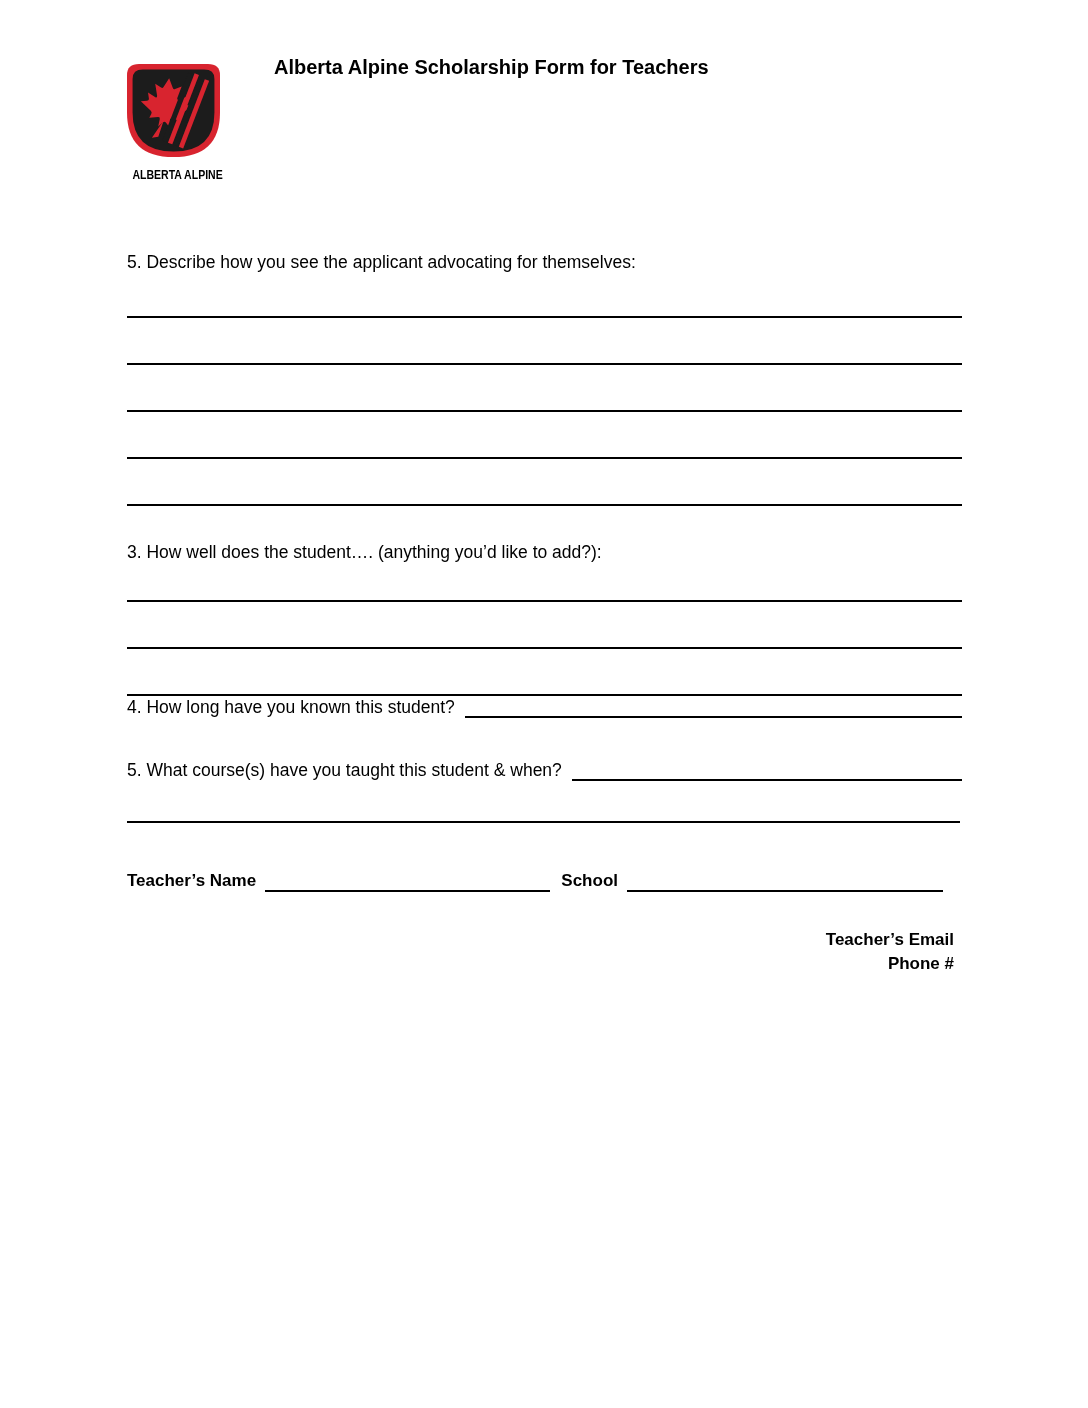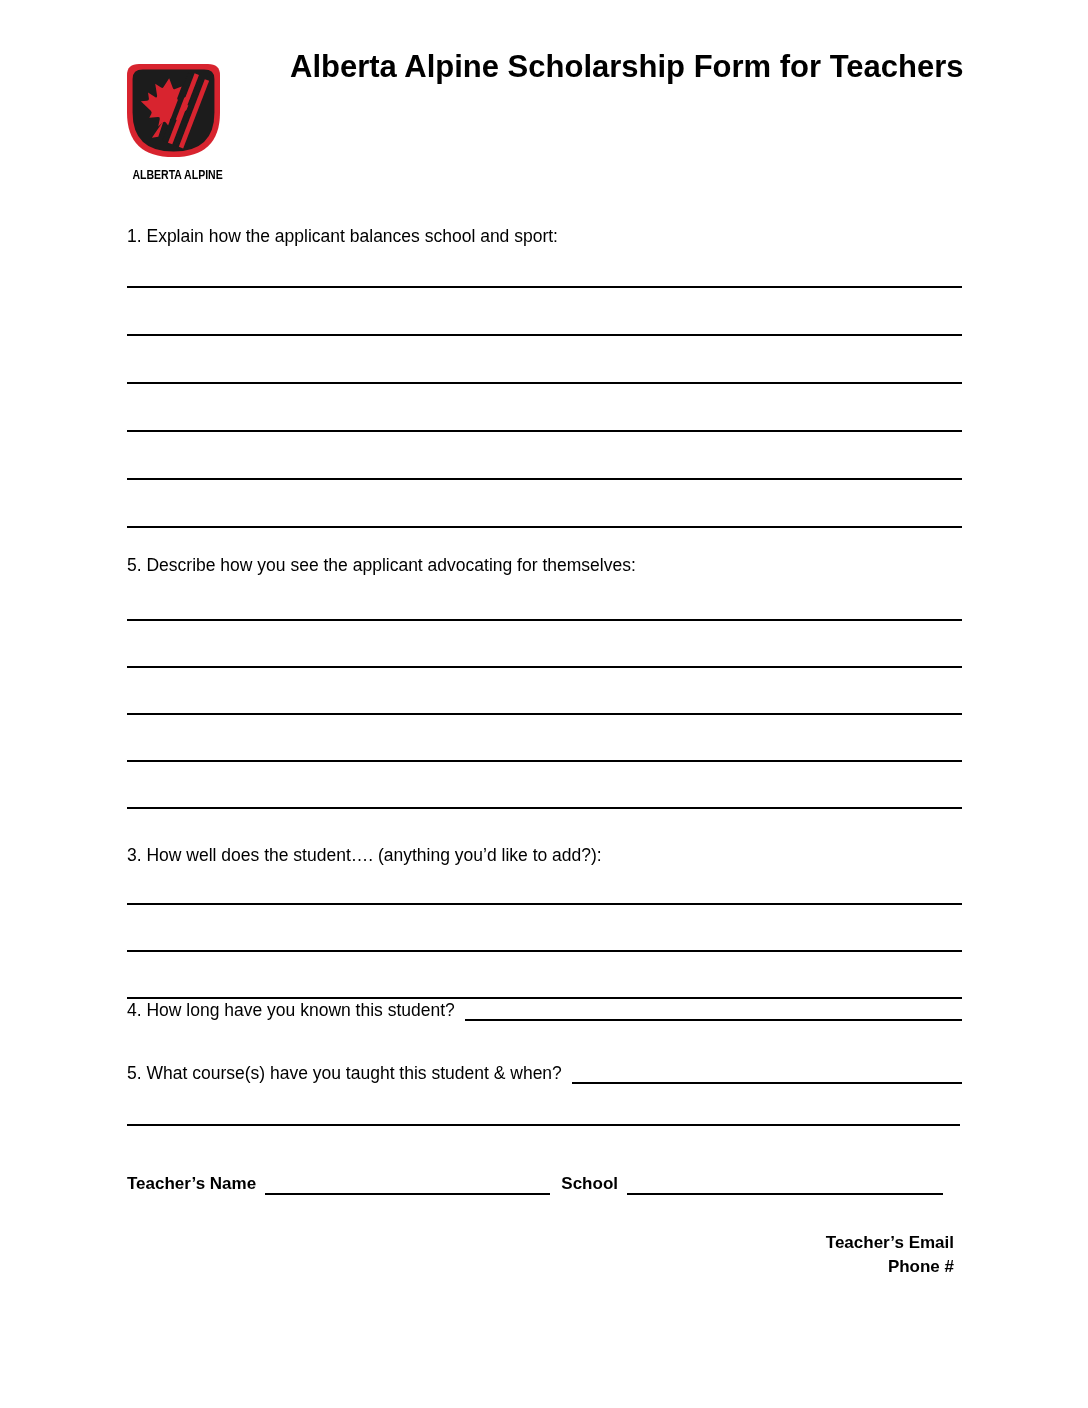--- a/index.html
+++ b/index.html
@@ -12,21 +12,21 @@
   body{font-family:"Liberation Sans", sans-serif;color:var(--ink);}
   .page{position:relative;width:1088px;height:1408px;background:#ffffff;overflow:hidden;}
 
   
   .logo{position:absolute;left:121px;top:64px;width:104px;text-align:center;}
   .logo svg{display:block;margin:0 auto;}
   .logo-caption{margin-top:9px;font-size:13.5px;font-weight:bold;letter-spacing:0px;
                 white-space:nowrap;transform:scaleX(0.78);transform-origin:50% 50%;}
 
   .header-text{position:absolute;left:274px;top:52px;}
-  .form-title{font-size:31px;font-weight:bold;line-height:30px;margin-left:16px;}
+  .form-title{font-size:20px;font-weight:bold;line-height:30px;}
   .h-lines{margin-top:33px;font-size:21.5px;font-weight:bold;line-height:31.5px;}
   .h-line{white-space:nowrap;}
   .student-blank{font-weight:bold;letter-spacing:0px;}
 
   
   .questions{position:absolute;left:127px;top:225px;width:835px;}
   .q-label{font-size:17.5px;line-height:22px;}
   .rule{border-bottom:2px solid var(--ink);width:100%;}
   .q1 .rule{height:48px;}
   .q1 .rule:first-child{height:41px;}
@@ -89,31 +89,20 @@
     </svg>
     <div class="logo-caption">ALBERTA ALPINE</div>
   </div>
 
   <div class="header-text">
     <h1 class="form-title">Alberta Alpine Scholarship Form for Teachers</h1>
   </div>
 
   <div class="questions">
 
-    <section class="question q1">
-      <div class="q-label">1. Explain how the applicant balances school and sport:</div>
-      <div class="q-rules">
-          <div class="rule"></div>
-          <div class="rule"></div>
-          <div class="rule"></div>
-          <div class="rule"></div>
-          <div class="rule"></div>
-          <div class="rule"></div>
-        </div>
-    </section>
 
     <section class="question q2">
       <div class="q-label">5. Describe how you see the applicant advocating for themselves:</div>
       <div class="q-rules">
           <div class="rule"></div>
           <div class="rule"></div>
           <div class="rule"></div>
           <div class="rule"></div>
           <div class="rule"></div>
         </div>

